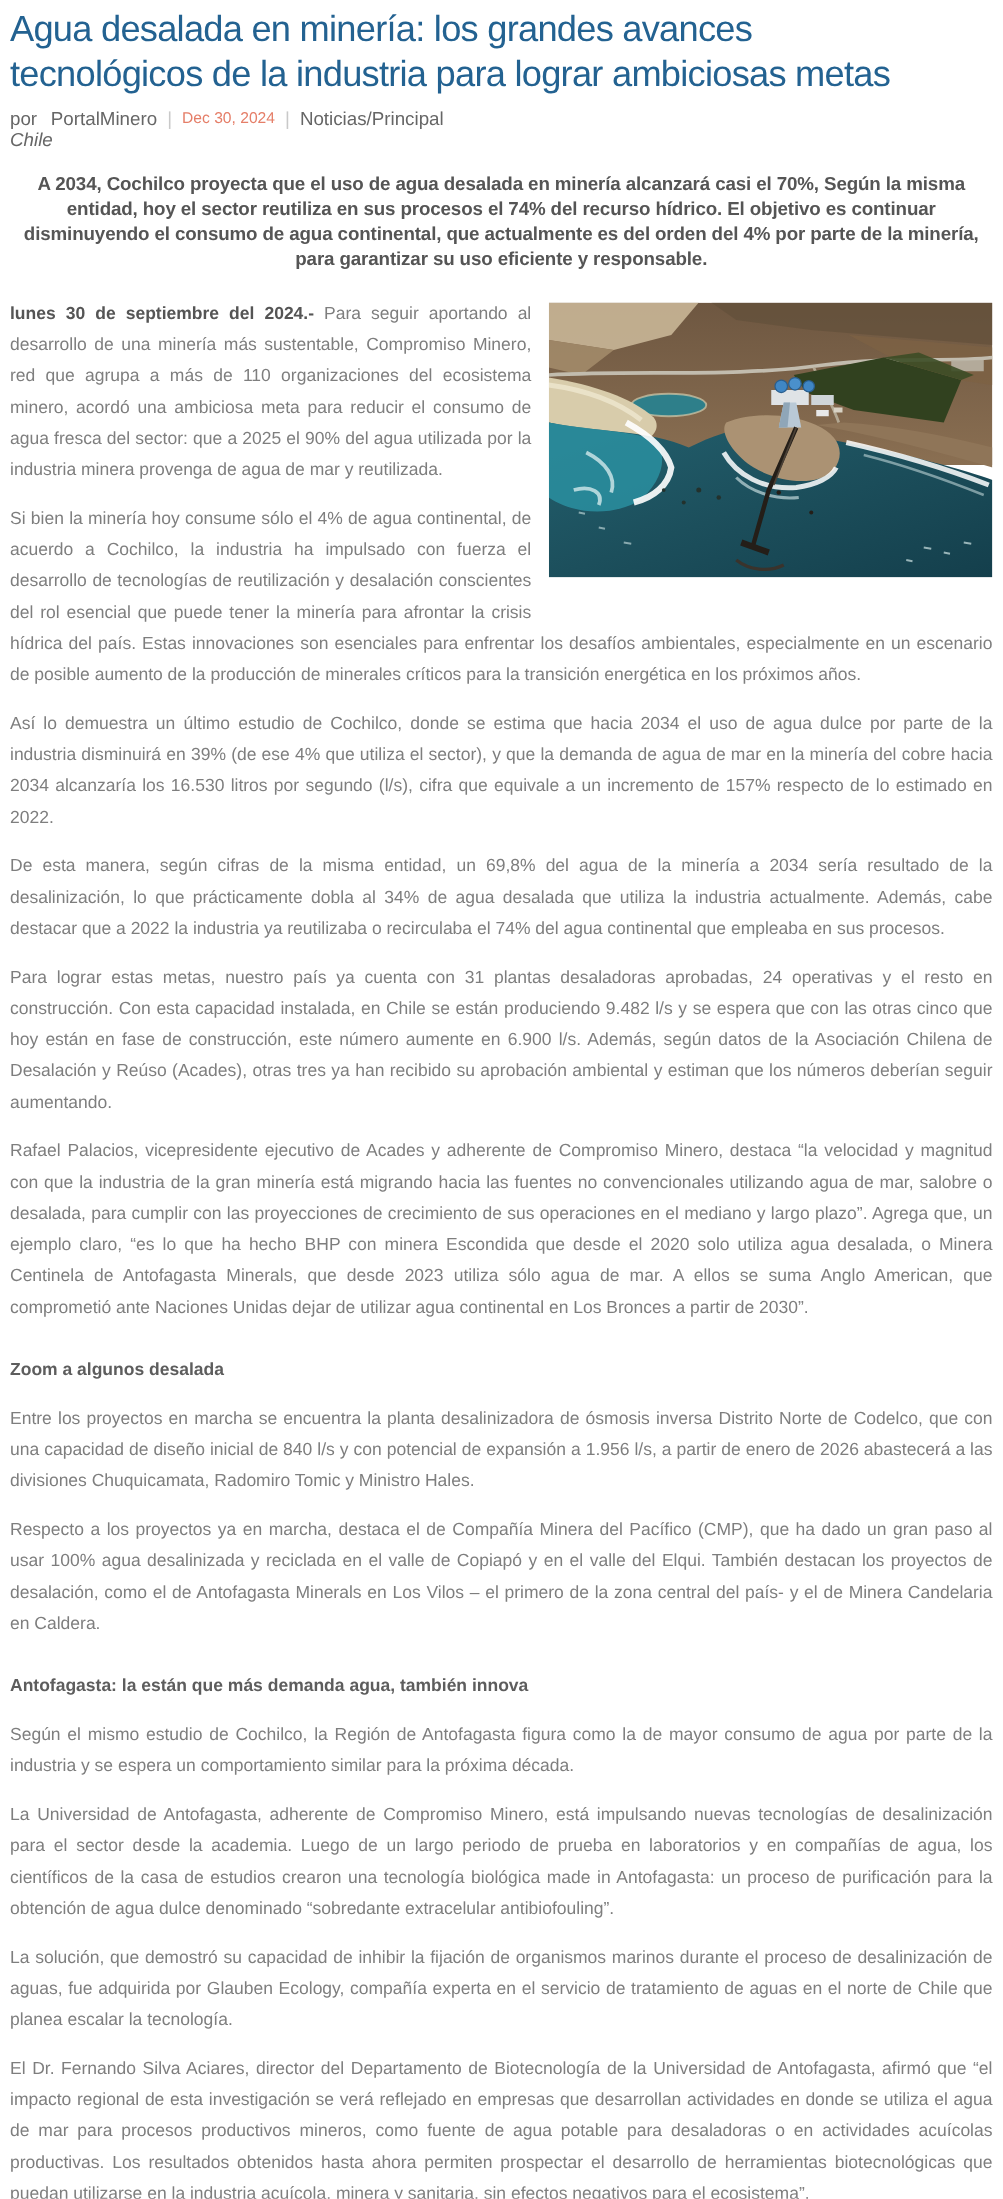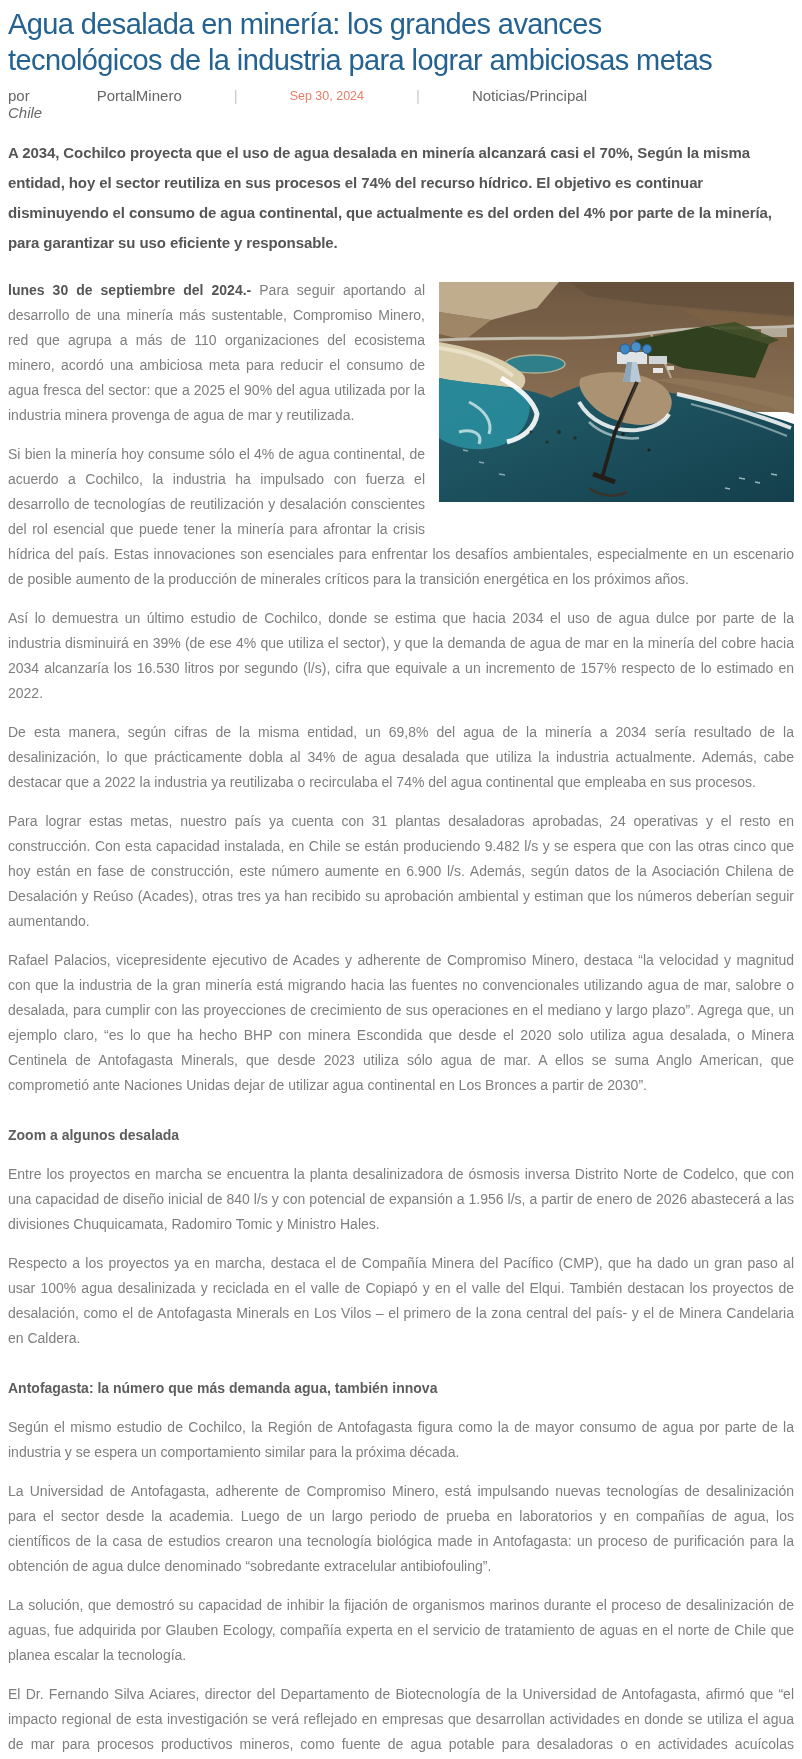--- a/index.html
+++ b/index.html
@@ -17,31 +17,31 @@
     font-family:"Liberation Sans","DejaVu Sans",sans-serif;
   }
   .page{width:802px;height:1759px;padding:6px 8px 0 8px;background:#fff;}
   h1.article-title{
     color:var(--title-color);
     font-size:29px;line-height:36px;font-weight:400;
     letter-spacing:-0.6px;max-width:720px;
   }
   .byline{
     margin-top:9px;font-size:15px;color:var(--meta-color);
-    display:flex;align-items:center;gap:44px;
+    display:flex;align-items:flex-start;
   }
   .byline .sep{color:var(--sep-color);margin:0 8px;font-size:15px;}
   .byline .date{color:var(--date-color);font-size:12.5px;}
   .byline .author,.byline .category{color:var(--meta-color);cursor:pointer;}
   .location{
     font-style:italic;font-size:15px;color:var(--meta-color);
   }
   .lead{
     margin:17px 0 20px 0;font-weight:bold;color:var(--strong-color);
-    font-size:15px;line-height:30px;letter-spacing:-0.1px;text-align:left;
+    font-size:15px;line-height:20px;letter-spacing:-0.1px;text-align:center;
   }
   #article-body{color:var(--body-color);}
   #article-body p.body-para{
     font-size:14px;line-height:25px;text-align:justify;margin:0 0 14px 0;
   }
   #article-body p.body-para strong{color:var(--strong-color);margin-top:28px;}
   #article-body h3.subhead{
     font-size:14px;line-height:25px;color:#5d5d5d;font-weight:bold;
     margin:25px 0 14px 0;text-align:left;
   }
@@ -53,23 +53,23 @@
 </style>
 </head>
 <body>
 
 <div class="page">
 
   <h1 class="article-title">Agua desalada en minería: los grandes avances tecnológicos de la industria para lograr ambiciosas metas</h1>
 
   <div class="byline">
     <span>por</span>
-    <span class="author" style="margin-left:23px">PortalMinero</span>
+    <span class="author" style="margin-left:11px">PortalMinero</span>
     <span class="sep">|</span>
-    <span class="date">Sep 30, 2024</span>
+    <span class="date">Dec 30, 2024</span>
     <span class="sep">|</span>
     <span class="category">Noticias/Principal</span>
   </div>
 
   <p class="location">Chile</p>
 
   <p class="lead">A 2034, Cochilco proyecta que el uso de agua desalada en minería alcanzará casi el 70%, Según la misma entidad, hoy el sector reutiliza en sus procesos el 74% del recurso hídrico. El objetivo es continuar disminuyendo el consumo de agua continental, que actualmente es del orden del 4% por parte de la minería, para garantizar su uso eficiente y responsable.</p>
 
   <div id="article-body">
 
@@ -146,20 +146,20 @@
 
   <p class="body-para"><strong>lunes 30 de septiembre del 2024.- </strong>Para seguir aportando al desarrollo de una minería más sustentable, Compromiso Minero, red que agrupa a más de 110 organizaciones del ecosistema minero, acordó una ambiciosa meta para reducir el consumo de agua fresca del sector: que a 2025 el 90% del agua utilizada por la industria minera provenga de agua de mar y reutilizada.</p>
       <p class="body-para">Si bien la minería hoy consume sólo el 4% de agua continental, de acuerdo a Cochilco,  la industria ha impulsado con fuerza el desarrollo de tecnologías de reutilización y desalación conscientes del rol esencial que puede tener la minería para afrontar la crisis hídrica del país. Estas innovaciones son esenciales para enfrentar los desafíos ambientales, especialmente en un escenario de posible aumento de la producción de minerales críticos para la transición energética en los próximos años.</p>
       <p class="body-para">Así lo demuestra un último estudio de Cochilco, donde se estima que hacia 2034 el uso de agua dulce por parte de la industria disminuirá en 39% (de ese 4% que utiliza el sector), y que la demanda de agua de mar en la minería del cobre hacia 2034 alcanzaría los 16.530 litros por segundo (l/s), cifra que equivale a un incremento de 157% respecto de lo estimado en 2022.</p>
       <p class="body-para">De esta manera, según cifras de la misma entidad, un 69,8% del agua de la minería a 2034 sería resultado de la desalinización, lo que prácticamente dobla al 34% de agua desalada que utiliza la industria actualmente. Además, cabe destacar que a 2022 la industria ya reutilizaba o recirculaba el 74% del agua continental que empleaba en sus procesos.</p>
       <p class="body-para">Para lograr estas metas, nuestro país ya cuenta con 31 plantas desaladoras aprobadas, 24 operativas y el resto en construcción. Con esta capacidad instalada, en Chile se están produciendo 9.482 l/s y se espera que con las otras cinco que hoy están en fase de construcción, este número aumente en 6.900 l/s. Además, según datos de la Asociación Chilena de Desalación y Reúso (Acades), otras tres ya han recibido su aprobación ambiental y estiman que los números deberían seguir aumentando.</p>
       <p class="body-para">Rafael Palacios, vicepresidente ejecutivo de Acades y adherente de Compromiso Minero, destaca “la velocidad y magnitud con que la industria de la gran minería está migrando hacia las fuentes no convencionales utilizando agua de mar, salobre o desalada, para cumplir con las proyecciones de crecimiento de sus operaciones en el mediano y largo plazo”. Agrega que, un ejemplo claro, “es lo que ha hecho BHP con minera Escondida que desde el 2020 solo utiliza agua desalada, o Minera Centinela de Antofagasta Minerals, que desde 2023 utiliza sólo agua de mar. A ellos se suma Anglo American, que comprometió ante Naciones Unidas dejar de utilizar agua continental en Los Bronces a partir de 2030”.</p>
       <h3 class="subhead">Zoom a algunos desalada</h3>
       <p class="body-para">Entre los proyectos en marcha se encuentra la planta desalinizadora de ósmosis inversa Distrito Norte de Codelco, que con una capacidad de diseño inicial de 840 l/s y con potencial de expansión a 1.956 l/s, a partir de enero de 2026 abastecerá a las divisiones Chuquicamata, Radomiro Tomic y Ministro Hales.</p>
       <p class="body-para">Respecto a los proyectos ya en marcha, destaca el de Compañía Minera del Pacífico (CMP), que ha dado un gran paso al usar 100% agua desalinizada y reciclada en el valle de Copiapó y en el valle del Elqui. También destacan los proyectos de desalación, como el de Antofagasta Minerals en Los Vilos – el primero de la zona central del país- y el de Minera Candelaria en Caldera.</p>
-      <h3 class="subhead">Antofagasta: la número que más demanda agua, también innova</h3>
+      <h3 class="subhead">Antofagasta: la están que más demanda agua, también innova</h3>
       <p class="body-para">Según el mismo estudio de Cochilco, la Región de Antofagasta figura como la de mayor consumo de agua por parte de la industria y se espera un comportamiento similar para la próxima década.</p>
       <p class="body-para">La Universidad de Antofagasta, adherente de Compromiso Minero, está impulsando nuevas tecnologías de desalinización para el sector desde la academia. Luego de un largo periodo de prueba en laboratorios y en compañías de agua, los científicos de la casa de estudios crearon una tecnología biológica made in Antofagasta: un proceso de purificación para la obtención de agua dulce denominado “sobredante extracelular antibiofouling”.</p>
       <p class="body-para">La solución, que demostró su capacidad de inhibir la fijación de organismos marinos durante el proceso de desalinización de aguas, fue adquirida por Glauben Ecology, compañía experta en el servicio de tratamiento de aguas en el norte de Chile que planea escalar la tecnología.</p>
       <p class="body-para">El Dr. Fernando Silva Aciares, director del Departamento de Biotecnología de la Universidad de Antofagasta, afirmó que “el impacto regional de esta investigación se verá reflejado en empresas que desarrollan actividades en donde se utiliza el agua de mar para procesos productivos mineros, como fuente de agua potable para desaladoras o en actividades acuícolas productivas. Los resultados obtenidos hasta ahora permiten prospectar el desarrollo de herramientas biotecnológicas que puedan utilizarse en la industria acuícola, minera y sanitaria, sin efectos negativos para el ecosistema”.</p>
     </div>
 
 </div>
 
 </body></html>

